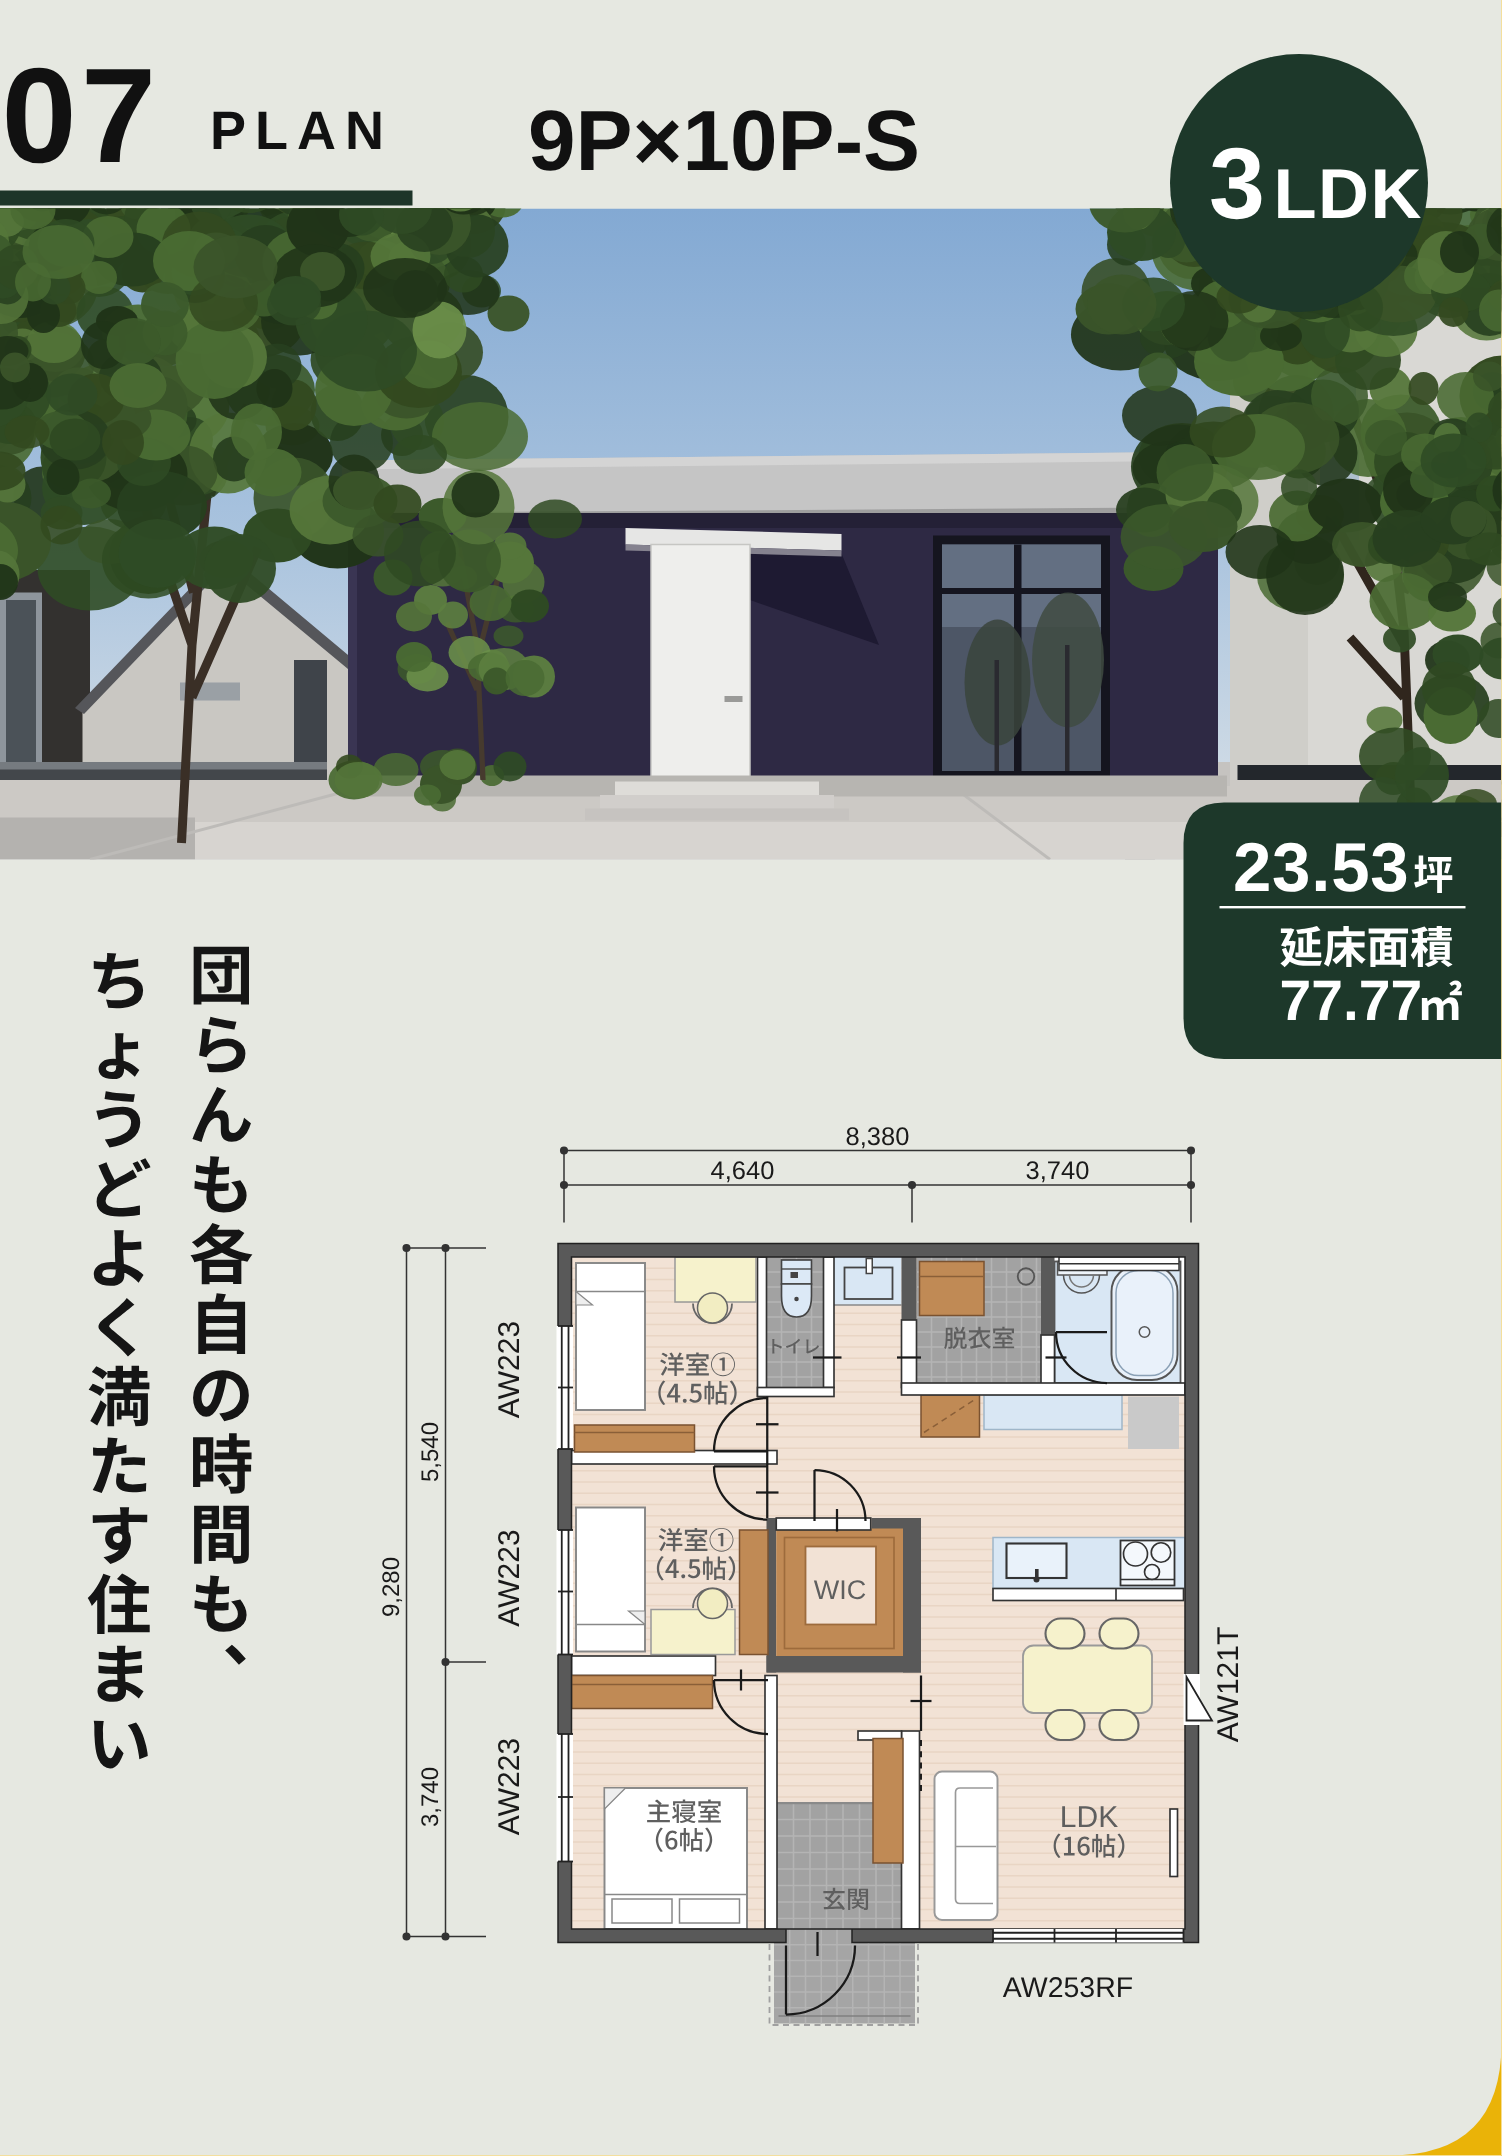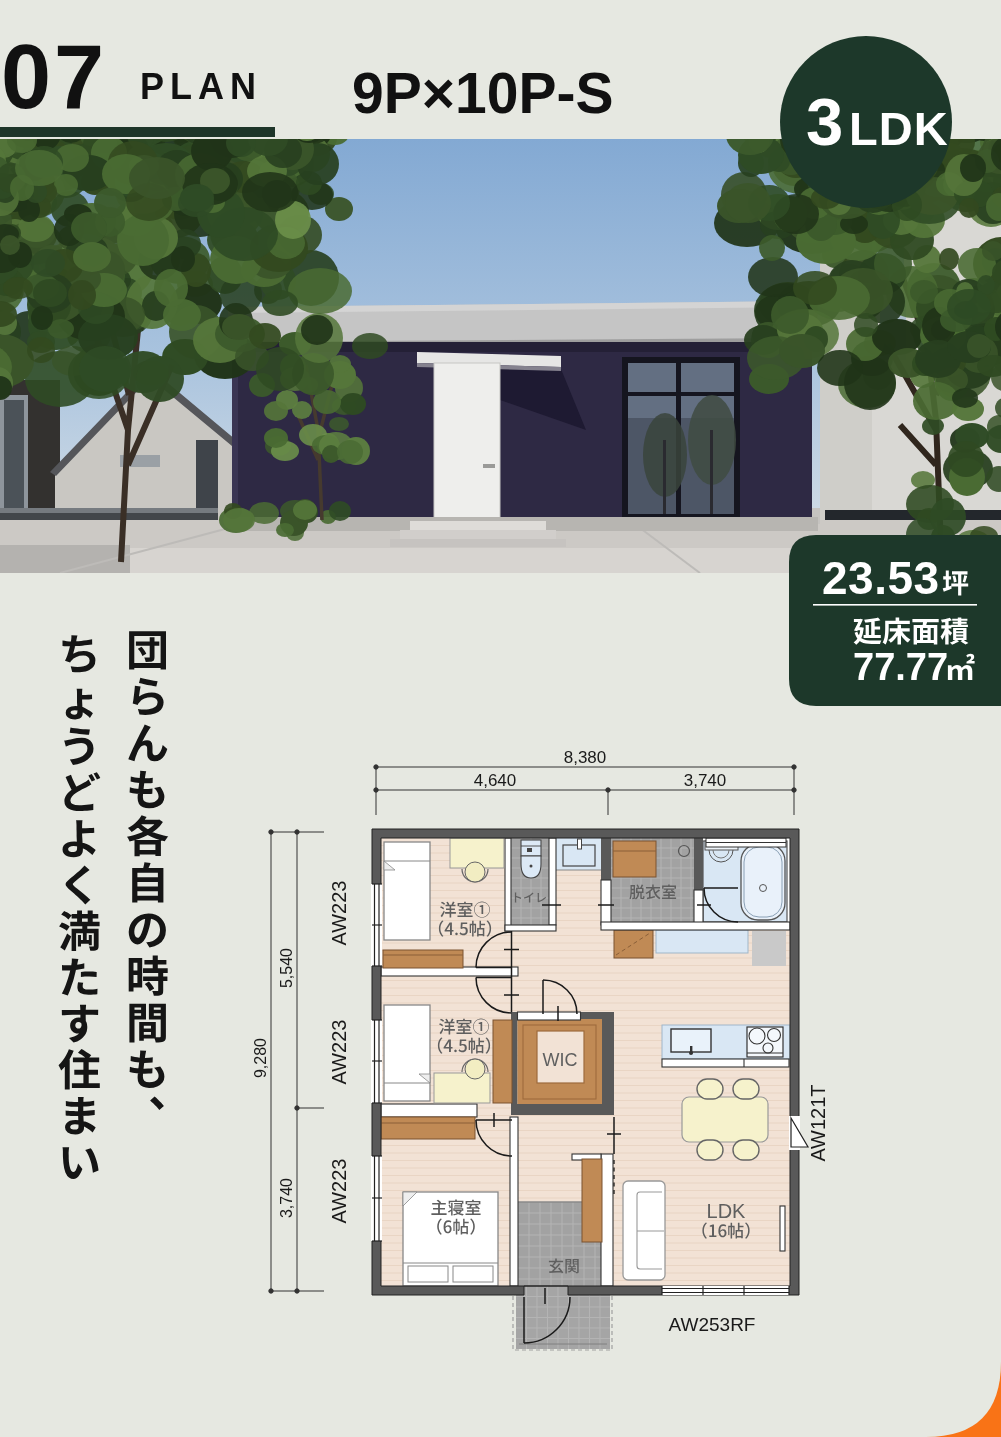--- a/index.html
+++ b/index.html
@@ -1,15 +1,15 @@
 <!DOCTYPE html>
 <html><head><meta charset="utf-8">
 <style>
 html,body{margin:0;padding:0;background:#fff;}
-.page{position:relative;width:1001px;height:1437px;background:#f97316;overflow:hidden;
+.page{position:relative;width:1001px;height:1437px;background:#eab308;overflow:hidden;
 font-family:"Liberation Sans", sans-serif;}
 </style></head>
 <body>
 <div class="page">
 <svg width="1001" height="1437" viewBox="0 0 1001 1437">
 <defs>
 <linearGradient id="sky" x1="0" y1="0" x2="0" y2="1">
 <stop offset="0" stop-color="#83a9d3"></stop>
           <stop offset="0.5" stop-color="#a9c3de"></stop>
           <stop offset="0.85" stop-color="#ccd9e5"></stop>

